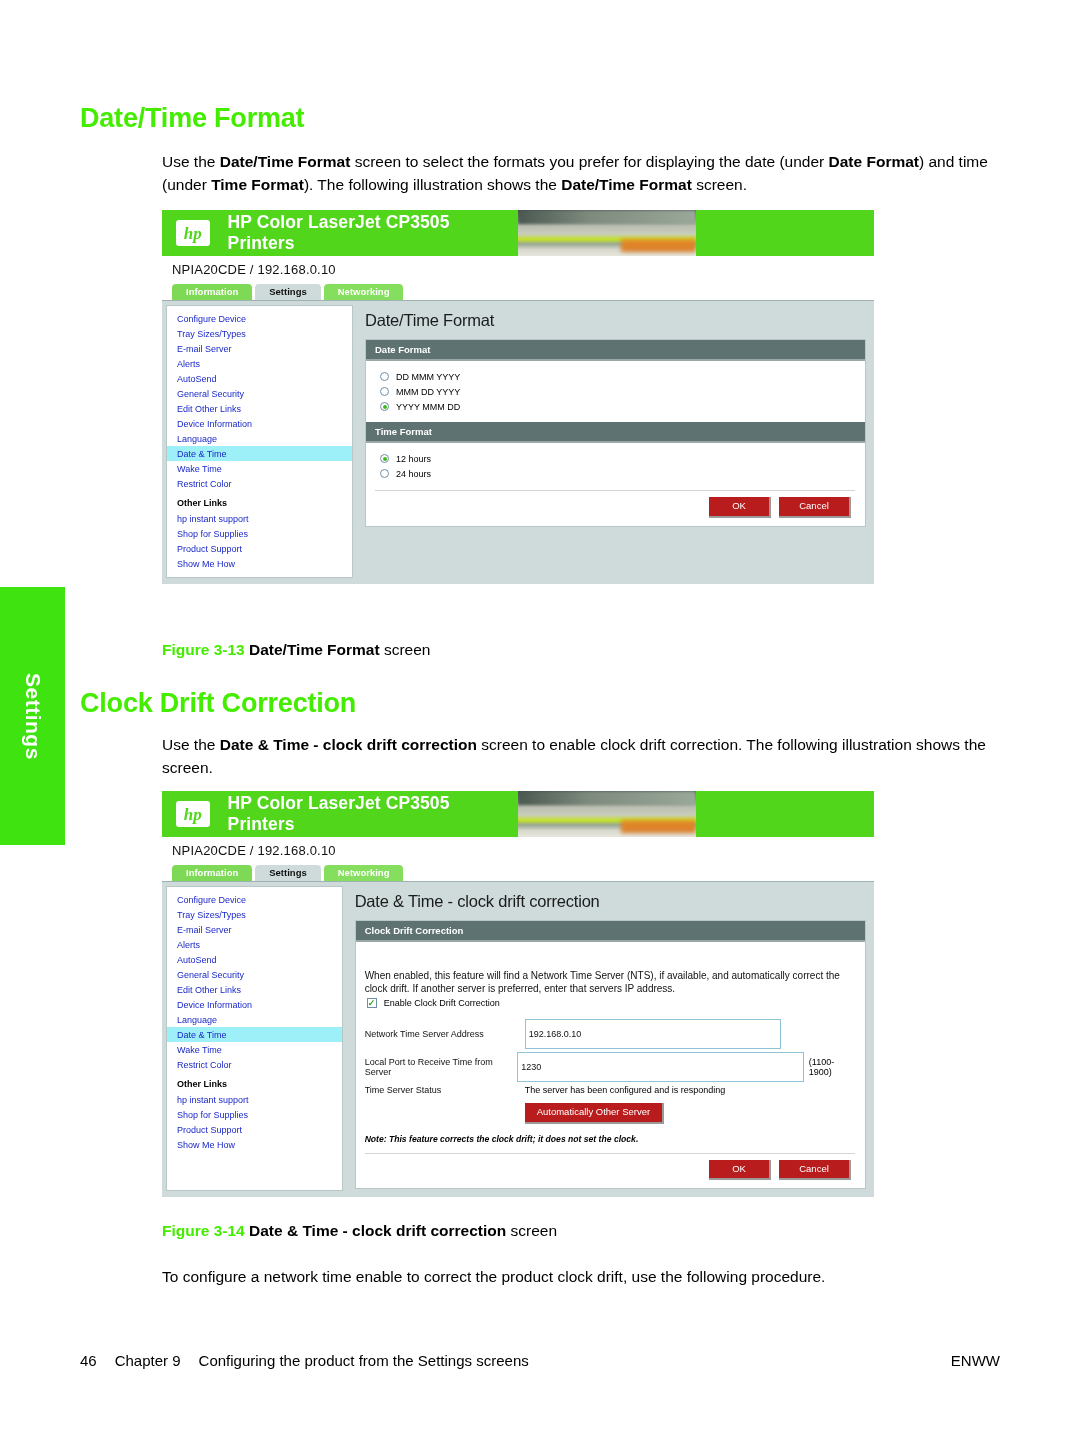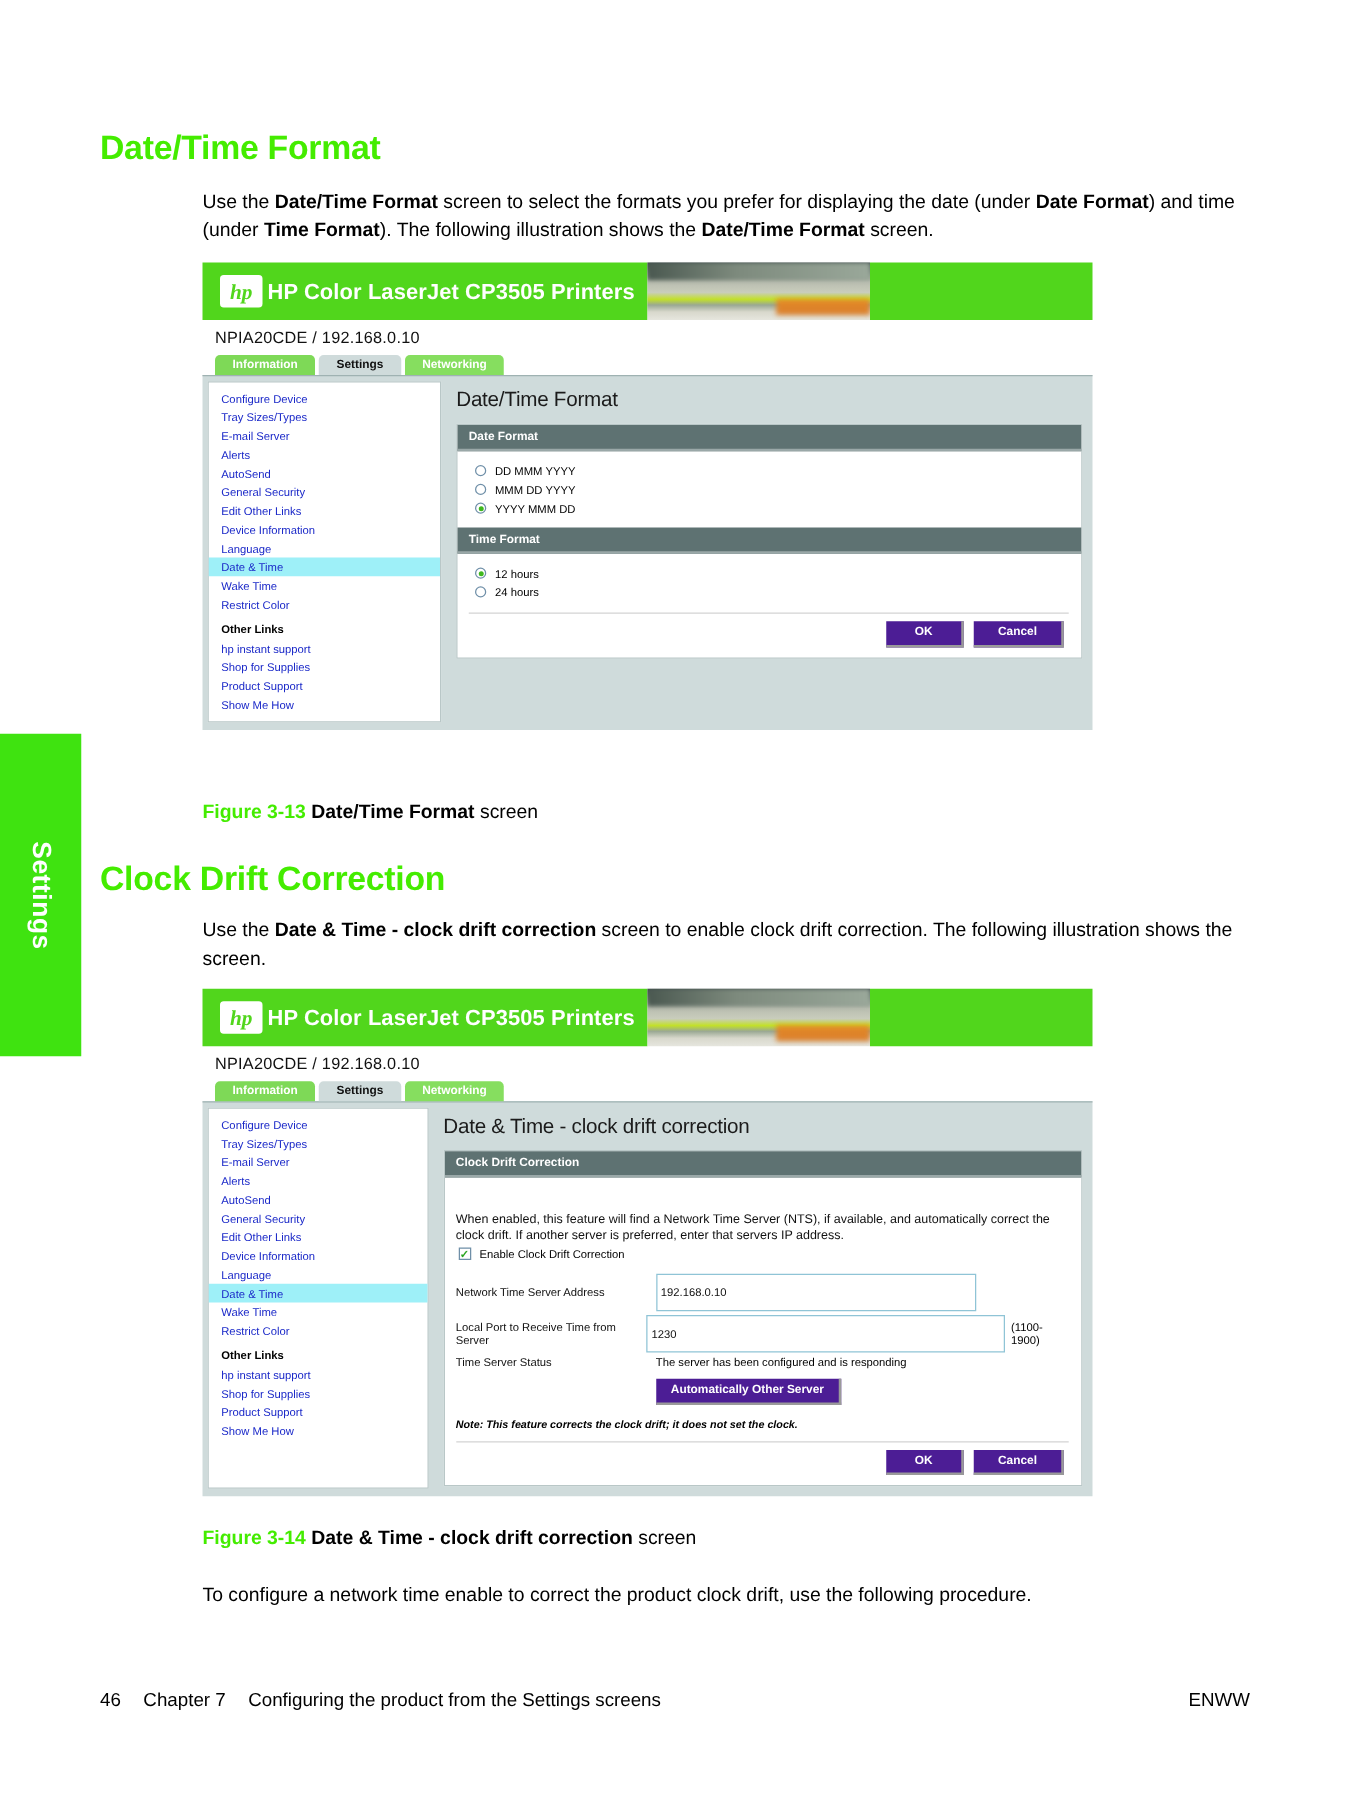--- a/index.html
+++ b/index.html
@@ -66,21 +66,21 @@
     position:absolute; left:162px; width:712px;
     border:0; background:#fff;
     font-size:9px;
   }
   #ews1{ top:210px; height:418px; }
   #ews2{ top:791px; height:414px; }
 
   .ews-banner{ position:relative; height:46px; display:flex; }
   .ews-logo-bar{
     width:356px; background:#51d61c;
-    display:flex; align-items:center; padding-left:14px; gap:4px;
+    display:flex; align-items:center; padding-left:14px; gap:18px;
   }
   .hp-logo{
     width:34px; height:26px; background:#fff; border-radius:3px;
     display:flex; align-items:center; justify-content:center;
     font-style:italic; font-weight:bold; font-size:17px; color:#51d61c;
     font-family:"Liberation Serif", serif; line-height:1;
   }
   .banner-title{
     color:#fff; font-size:17.5px; font-weight:bold; letter-spacing:.1px;
   }
@@ -160,21 +160,21 @@
   .inp{
     border:1px solid #8fc4d6; background:#fff; height:14px;
     font-size:9px; padding:14px 3px; color:#111; display:flex; align-items:center;
   }
   .inp.w1{ width:256px; }
   .inp.w2{ width:300px; }
   .hint{ margin-left:5px; font-size:9px; }
   .status-val{ font-size:9px; }
 
   .btn-green{
-    background:#4c1d95; color:#fff; font-weight:bold; font-size:9.5px;
+    background:#b91c1c; color:#fff; font-weight:normal; font-size:9.5px;
     padding:4px 12px 5px; border-right:2px solid #9a9a9a; border-bottom:2px solid #9a9a9a;
     display:inline-block; line-height:1;
   }
   .btn-find{ margin:5px 0 0 160px; }
 
   .note{ font-style:italic; font-weight:bold; font-size:8.6px; margin-top:10px; }
 
   .divider{ border-top:1px solid #d4d4d4; margin:9px 0 6px; }
   .btn-row{ display:flex; justify-content:flex-end; gap:8px; padding-right:4px; }
   .btn-ok{ width:62px; text-align:center; }
@@ -350,19 +350,19 @@
   <div class="fig-cap" id="cap-314">
     <span class="num">Figure 3-14</span>
     <span>Date &amp; Time - clock drift correction</span><span class="reg"> screen</span>
   </div>
 
   <div class="body-text" id="p-closing">To configure a network time enable to correct the product clock drift, use the following procedure.</div>
 
   <div class="footer">
     <div class="left">
       <span>46</span>
-      <span>Chapter 7</span>
+      <span>Chapter 9</span>
       <span>Configuring the product from the Settings screens</span>
     </div>
     <span>ENWW</span>
   </div>
 
 </div>
 
 </body></html>

